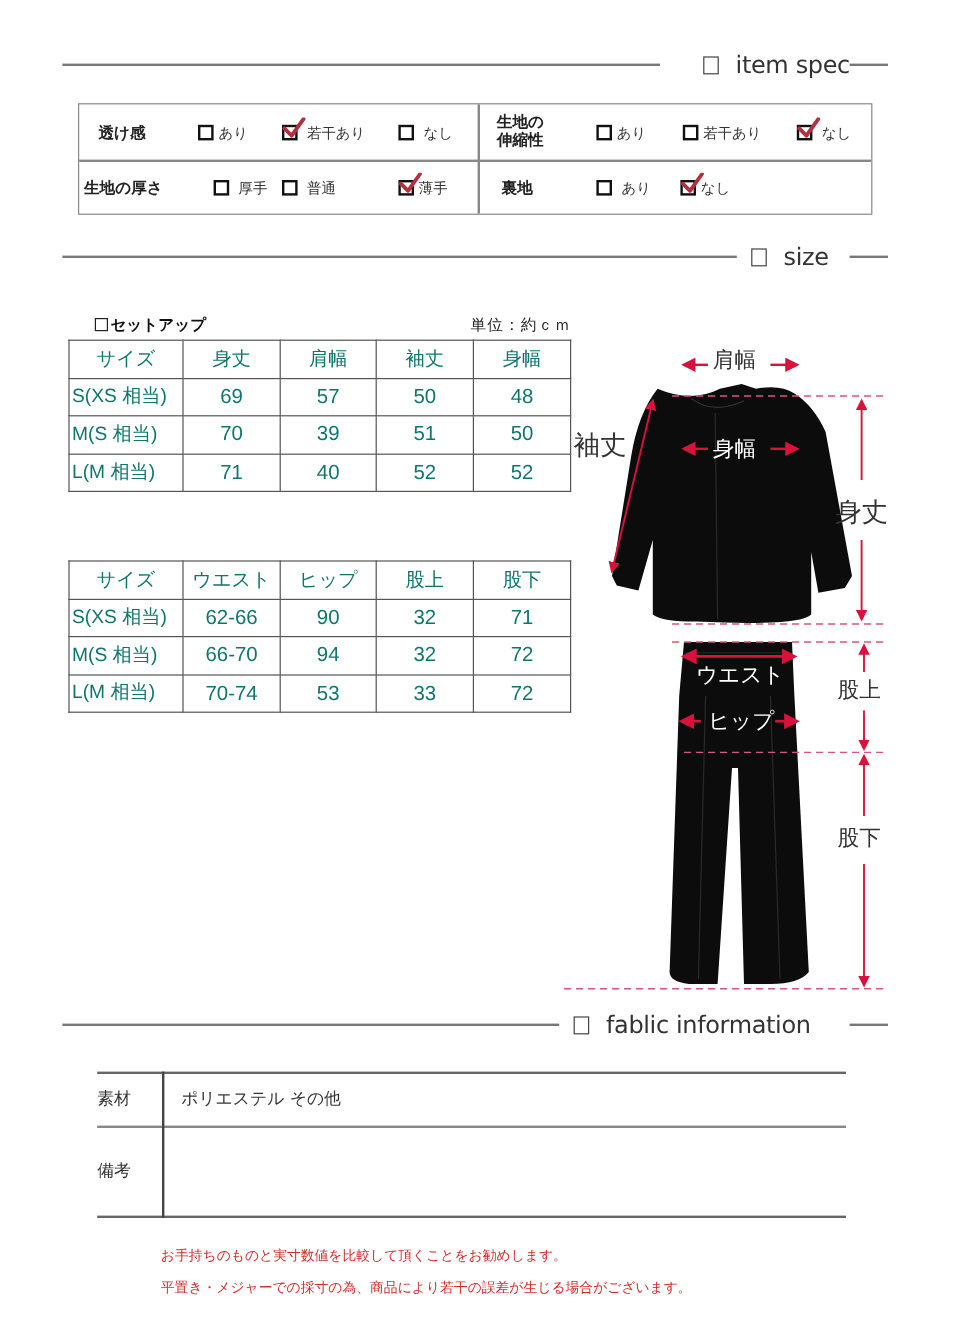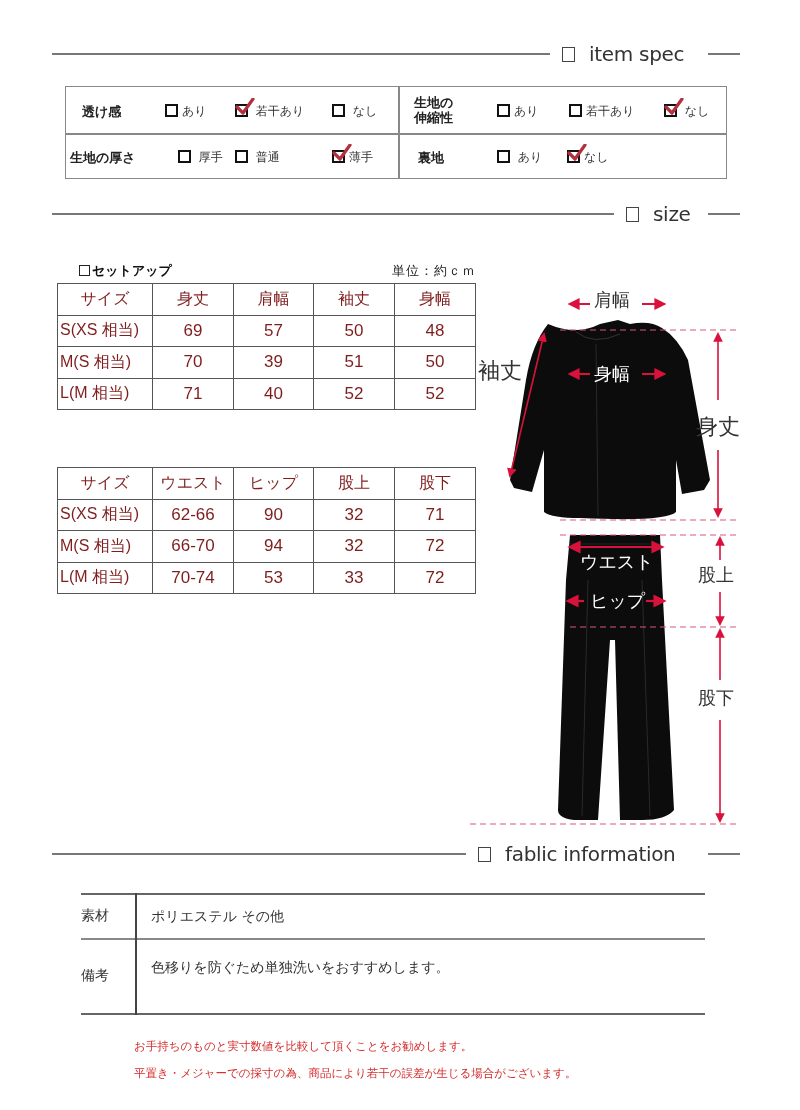--- a/index.html
+++ b/index.html
@@ -22,21 +22,21 @@
   .cb { display: inline-block; position: relative; width: 13px; height: 13px; border: 2px solid #111; vertical-align: -2px; margin-right: 4px; }
   .cb .chk { position: absolute; left: -2px; top: -8px; width: 20px; height: 18px; }
 
   
   .unit-head { position: absolute; top: 262px; left: 58px; width: 418px; height: 18px; }
   .unit-head .set { position: absolute; left: 0; top: 0; font-weight: bold; font-size: 13px; color: #111; padding-left: 21px; }
   .unit-head .set .box { display: inline-block; width: 11px; height: 11px; border: 1.5px solid #222; margin-right: 2px; vertical-align: -1px; }
   .unit-head .unit { position: absolute; right: 0; top: 0; font-size: 13px; color: #222; letter-spacing: 1px; }
 
   table.size { position: absolute; left: 57px; border-collapse: collapse; table-layout: fixed; }
-  table.size td { border: 1.5px solid #555; text-align: center; font-size: 17px; color: #7f1d1d; height: 31.5px; padding: 0; font-family: "Liberation Sans", sans-serif; margin-left: 43px; }
+  table.size td { border: 1.5px solid #555; text-align: center; font-size: 17px; color: #0f766e; height: 31.5px; padding: 0; font-family: "Liberation Sans", sans-serif; margin-left: 43px; }
   table.size td.sz { text-align: left; padding-left: 2px; font-size: 16px; white-space: nowrap; }
   table.size tr.hd td { font-size: 16px; font-family: "DejaVu Sans", sans-serif; }
 
   
   .diagram { position: absolute; left: 470px; top: 280px; width: 310px; height: 550px; }
   .diagram svg { position: absolute; left: 0; top: 0; }
   .dlabel { position: absolute; font-size: 18px; color: #333; white-space: nowrap; font-family: "DejaVu Sans", sans-serif; }
   .dlabel.white { color: #fff; }
   .dlabel.big { font-size: 22px; }
 
@@ -48,21 +48,21 @@
   .fab .k { position: absolute; left: 0; width: 54px; font-size: 14px; color: #333; }
   .fab .v { position: absolute; left: 70px; font-size: 14px; color: #333; line-height: 20px; white-space: nowrap; }
 
   .notes { position: absolute; left: 134px; top: 1033px; font-size: 11.5px; color: #d42c2c; line-height: 27px; white-space: nowrap; }
 </style>
 </head>
 <body>
 
 <div class="sec-head" style="top:42px;">
   <div class="rule-left" style="width:498px;"></div>
-  <div class="title" style="left:494px;padding-left:16px;"><span class="box"></span><span>item spec</span></div>
+  <div class="title" style="left:518px;padding-left:16px;"><span class="box"></span><span>item spec</span></div>
   <div class="rule-right"></div>
 </div>
 
 <div class="spec">
   <div class="hline"></div>
   <div class="vline"></div>
 
   <div class="lbl" style="left:16px; top:17px;">透け感</div>
   <div class="opt" style="left:99px; top:17px;"><span class="cb"></span><span>あり</span></div>
   <div class="opt" style="left:169px; top:17px;"><span class="cb"><svg class="chk" viewBox="0 0 20 18">
@@ -251,20 +251,19 @@
   <div class="rule" style="top:0;"></div>
   <div class="rule thin" style="top:45px;"></div>
   <div class="rule" style="top:120px;"></div>
   <div class="vsep"></div>
 
   <div class="k" style="top:14px;">素材</div>
   <div class="v" style="top:13px;">ポリエステル その他</div>
 
   <div class="k" style="top:74px;">備考</div>
   <div class="v" style="top:64px;">
-    <div>色移りを防ぐため単独洗いをおすすめします。</div>
   </div>
 </div>
 
 <div class="notes">
   <div>お手持ちのものと実寸数値を比較して頂くことをお勧めします。</div>
   <div>平置き・メジャーでの採寸の為、商品により若干の誤差が生じる場合がございます。</div>
 </div>
 
 </body></html>

